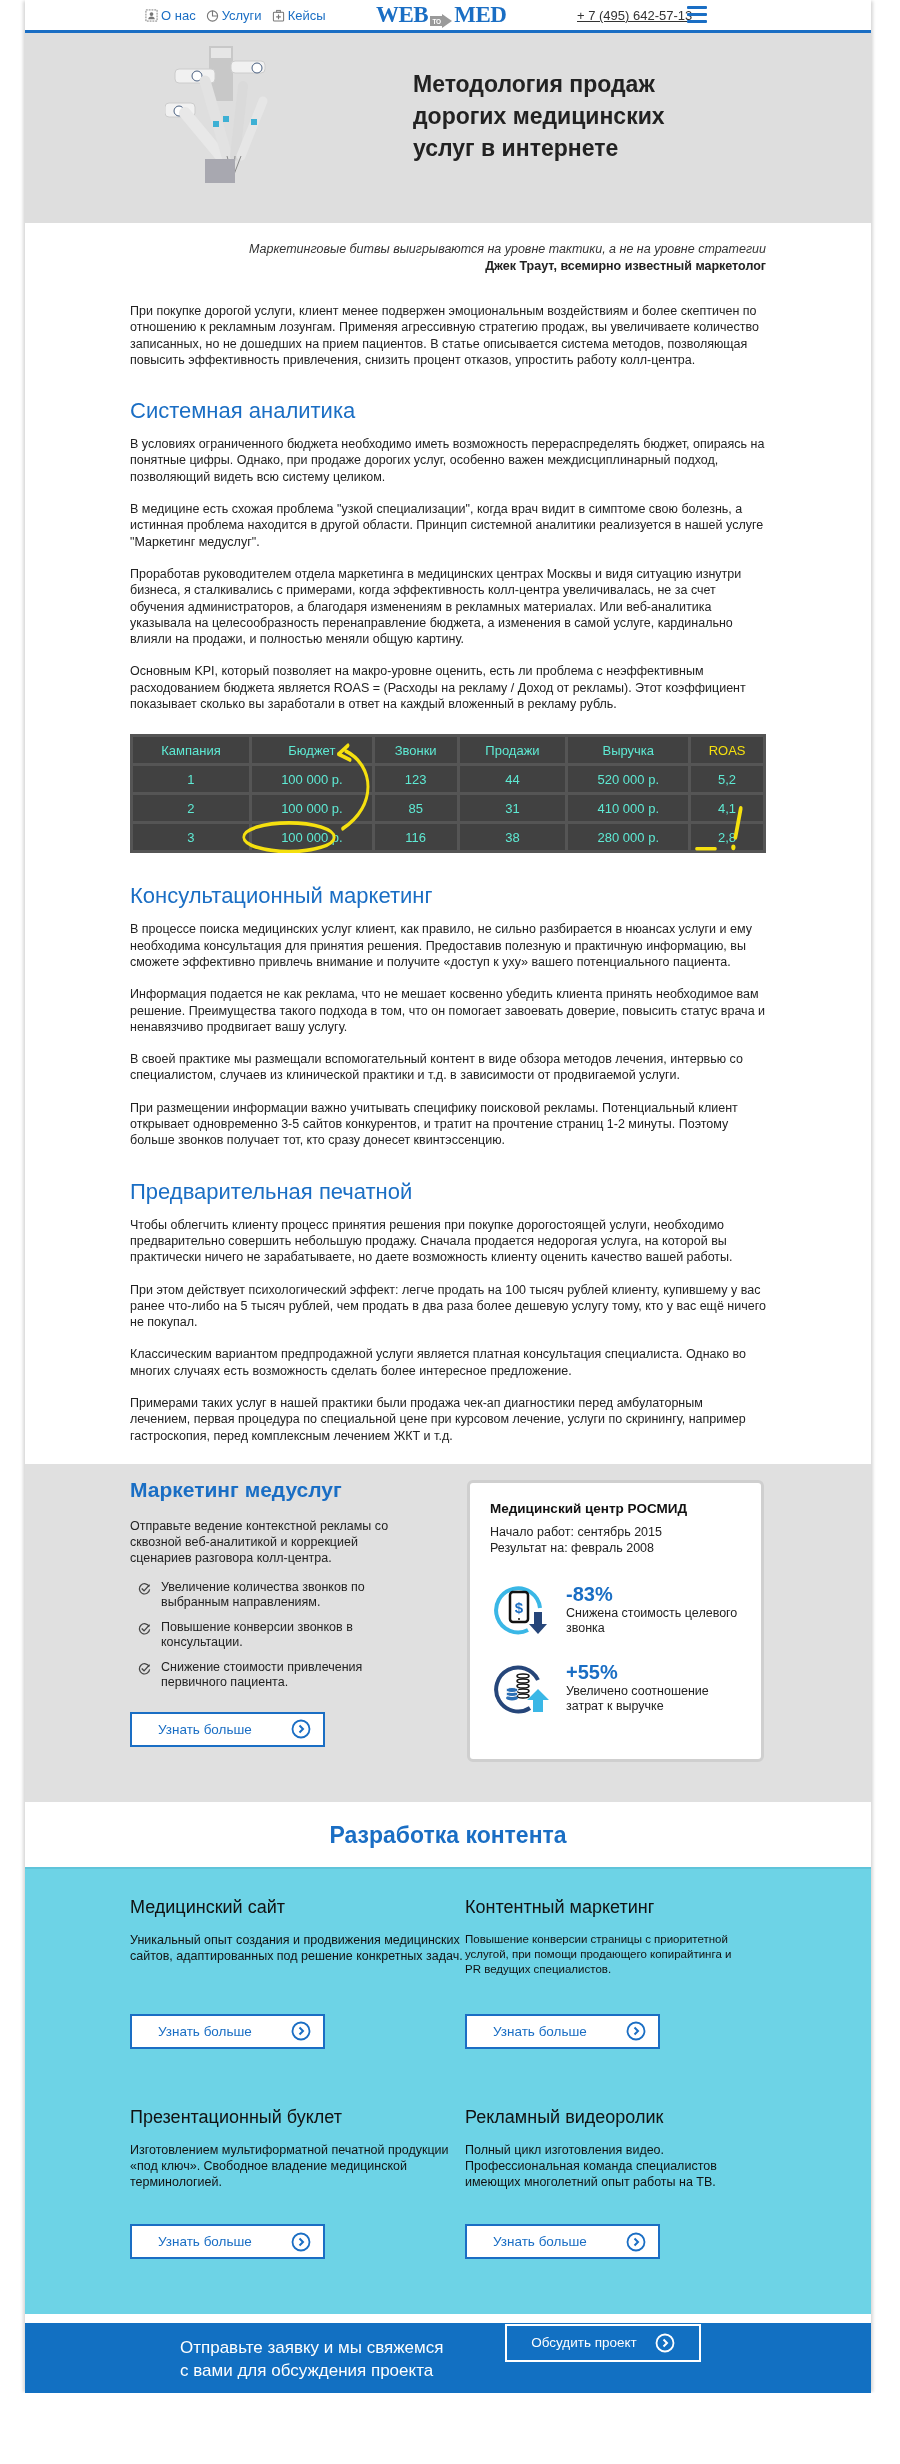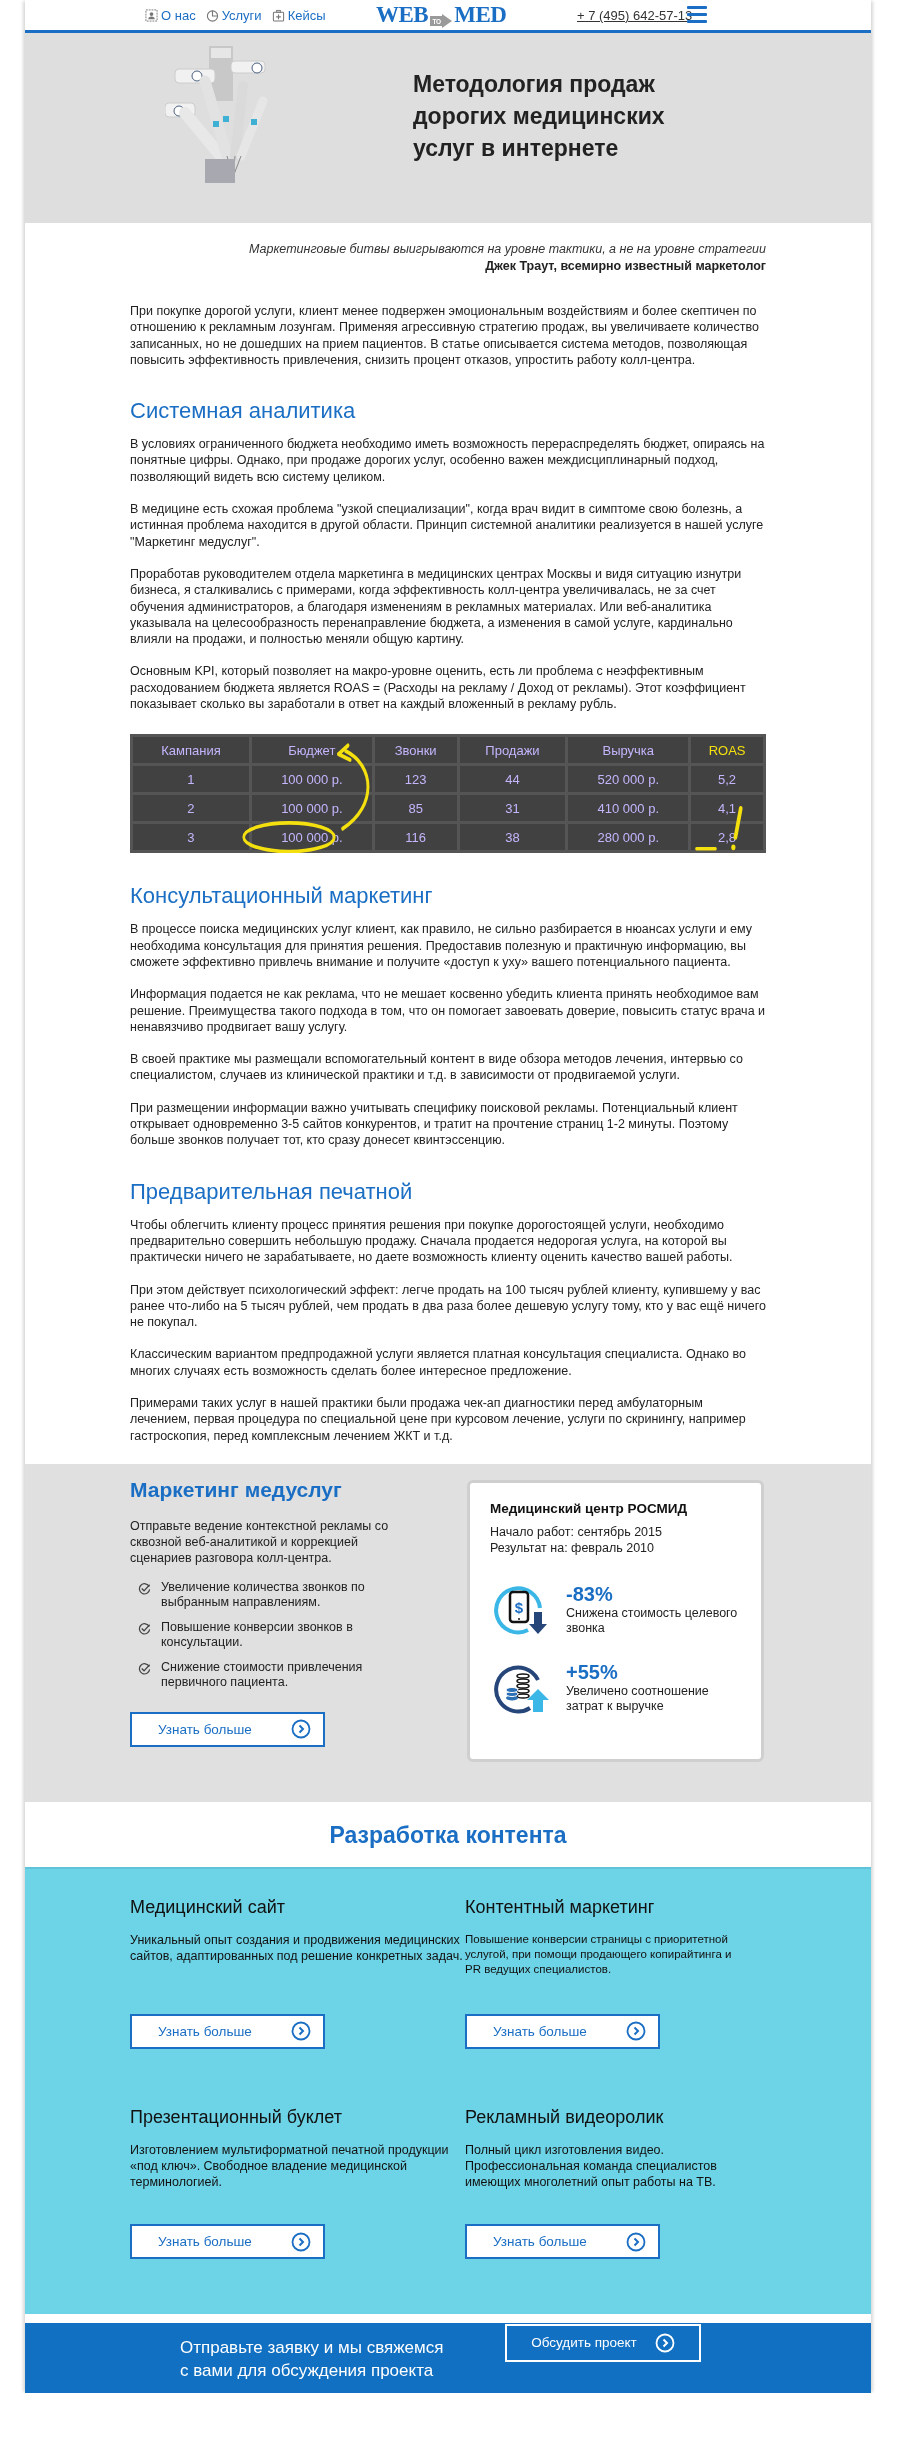--- a/index.html
+++ b/index.html
@@ -34,21 +34,21 @@
   .quote { text-align: right; font-size: 12.5px; line-height: 17px; }
   .quote .q { font-style: italic; color: #333; }
   .quote .a { font-weight: bold; color: #222; }
   .p { font-size: 12.5px; line-height: 16.3px; color: #222; margin-top: 16px; }
   .h2 { font-size: 22px; color: #1a6ec4; margin-top: 30px; font-weight: normal; }
   .h2 + .p { margin-top: 12px; }
 
   
   .roas-wrap { position: relative; margin-top: 22px; }
   table.roas { width: 100%; border-collapse: separate; border-spacing: 3px; background: #555; }
-  table.roas td, table.roas th { background: #414141; color: #c4b5fd; font-weight: normal; font-size: 13px; height: 26px; text-align: center; }
+  table.roas td, table.roas th { background: #414141; color: #5eead4; font-weight: normal; font-size: 13px; height: 26px; text-align: center; }
   table.roas th.hl { color: #f5e00f; }
   .anno { position: absolute; left: 0; top: 0; width: 100%; height: 100%; pointer-events: none; }
 
   
   .medmarket { background: #e0e0e0; padding: 14px 105px 28px 105px; position: relative; height: 338px; }
   .mm-left { width: 270px; }
   .mm-title { font-size: 21px; color: #1a6ec4; }
   .mm-desc { font-size: 12.5px; line-height: 16px; margin-top: 16px; color: #222; }
   .mm-list { list-style: none; margin-top: 14px; }
   .mm-list li { display: flex; gap: 10px; font-size: 12.5px; line-height: 15px; margin-bottom: 10px; padding-left: 8px; }
@@ -270,21 +270,21 @@
             <circle cx="10" cy="10" r="8.5" fill="none" stroke="#1a6ec4" stroke-width="1.8"></circle>
             <path d="M8.5 6.5l3.5 3.5-3.5 3.5" fill="none" stroke="#1a6ec4" stroke-width="2"></path>
           </svg>
       </a>
     </div>
 
     <div class="mm-card">
       <div class="card-title">Медицинский центр РОСМИД</div>
       <div class="card-meta">
         <div>Начало работ: сентябрь 2015</div>
-        <div>Результат на: февраль 2010</div>
+        <div>Результат на: февраль 2008</div>
       </div>
       <div class="stat">
         <svg viewBox="0 0 64 56">
           <path d="M50 26 A 22 22 0 1 0 38 48" fill="none" stroke="#3ab7e6" stroke-width="4"></path>
           <rect x="20" y="10" width="18" height="30" rx="3" fill="#fff" stroke="#111" stroke-width="2.5"></rect>
           <text x="29" y="31" font-size="15" font-weight="bold" text-anchor="middle" fill="#1a6ec4" font-family="Liberation Sans, sans-serif">$</text>
           <circle cx="29" cy="37" r="1" fill="#111"></circle>
           <path d="M44 30 h8 v12 h5 l-9 10 l-9 -10 h5z" fill="#26467a"></path>
         </svg>
         <div>

